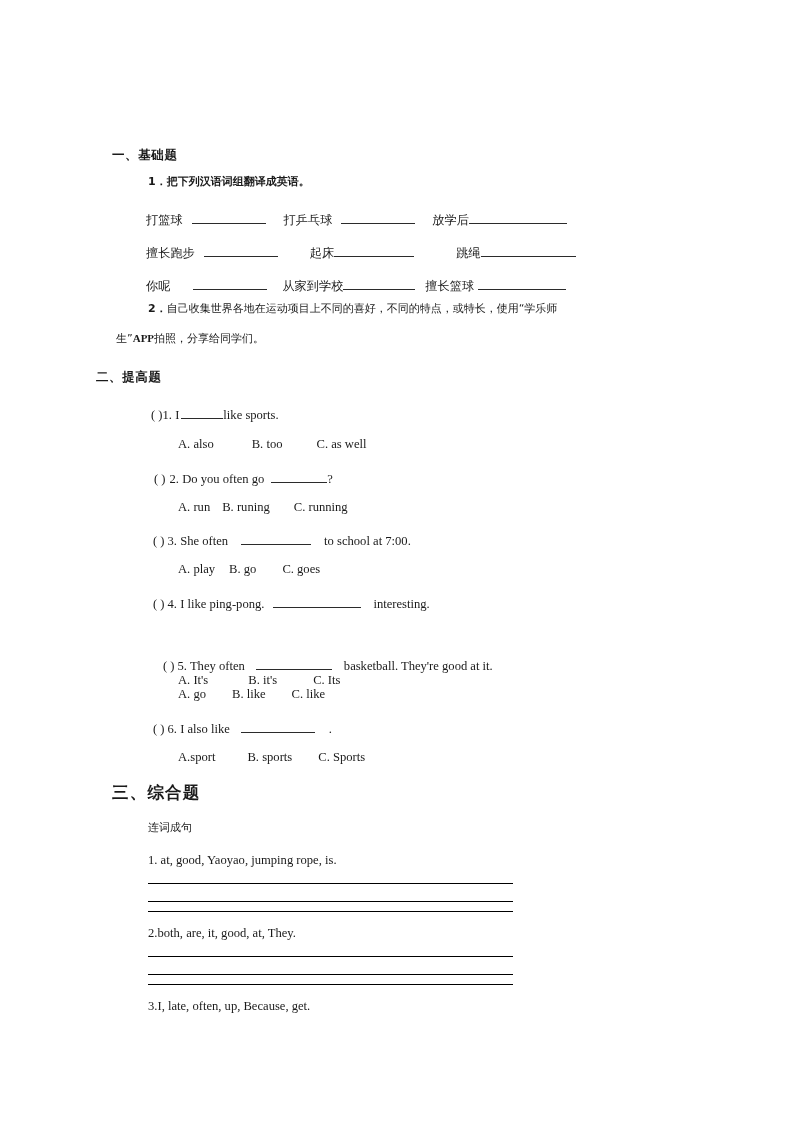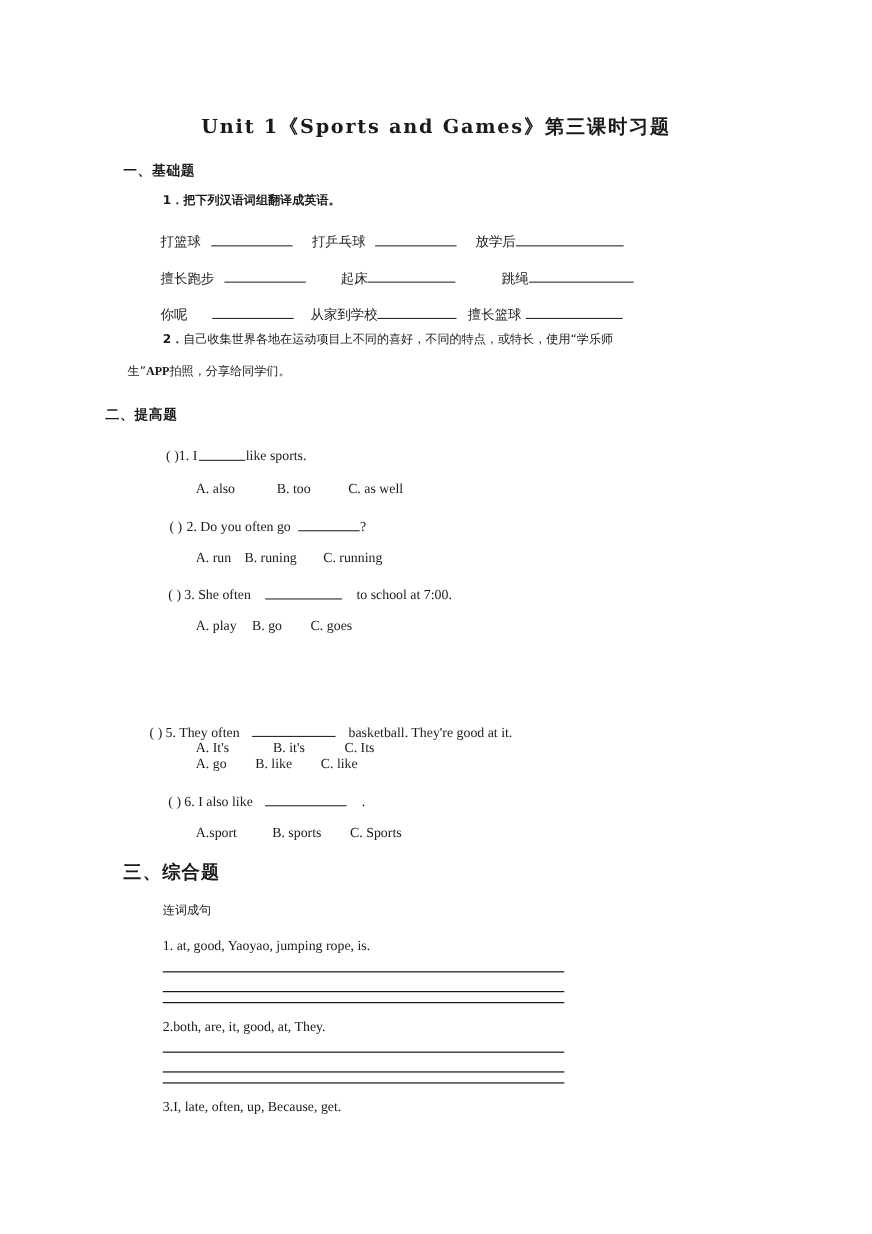--- a/index.html
+++ b/index.html
@@ -95,21 +95,20 @@
     width: 365px;
     height: 0;
     border-top: 1.3px solid #000;
   }
 </style>
 </head>
 <body>
 
 <div class="page">
 
-  <div class="doc-title">Unit 1《Sports and Games》第三课时习题</div>
 
   <div class="sec-head" style="left:112px; top:147px;">一、基础题</div>
 
   <div class="t cn bold" style="left:148px; top:176px;"><span>1．</span><span>把下列汉语词组翻译成英语。</span></div>
 
   <div class="vocab-row" style="top:212px;">
     <span class="vocab-cell">打篮球</span><span class="blank" style="width:74px; margin-left:9px;"></span><span class="vocab-cell" style="margin-left:18px;">打乒乓球</span><span class="blank" style="width:74px; margin-left:9px;"></span><span class="vocab-cell" style="margin-left:17px;">放学后</span><span class="blank" style="width:98px;"></span>
   </div>
 
   <div class="vocab-row" style="top:245px;">
@@ -128,23 +127,24 @@
 
   <div class="t en" style="left:151px; top:406px;"><span>(    )</span><span>1. I</span><span class="blank" style="width:42px; margin-left:2px;"></span><span>like sports.</span></div>
   <div class="t en" style="left:178px; top:438px;"><span>A. also</span><span style="display:inline-block;width:38px;"></span><span>B. too</span><span style="display:inline-block;width:34px;"></span><span>C. as well</span></div>
 
   <div class="t en" style="left:154px; top:470px;"><span>(    )</span><span style="display:inline-block;width:4px;"></span><span>2. Do you often go</span><span class="blank" style="width:56px; margin-left:7px;"></span><span>?</span></div>
   <div class="t en" style="left:178px; top:501px;"><span>A. run</span><span style="display:inline-block;width:12px;"></span><span>B. runing</span><span style="display:inline-block;width:24px;"></span><span>C. running</span></div>
 
   <div class="t en" style="left:153px; top:532px;"><span>(  )</span><span style="display:inline-block;width:3px;"></span><span>3. She often</span><span class="blank" style="width:70px; margin-left:13px;"></span><span style="display:inline-block;width:13px;"></span><span>to school at 7:00.</span></div>
   <div class="t en" style="left:178px; top:563px;"><span>A. play</span><span style="display:inline-block;width:14px;"></span><span>B. go</span><span style="display:inline-block;width:26px;"></span><span>C. goes</span></div>
 
+  <div class="t en" style="left:153px; top:595px;"><span>(  )</span><span style="display:inline-block;width:3px;"></span><span>4. I like ping-pong.</span><span class="blank" style="width:88px; margin-left:9px;"></span><span style="display:inline-block;width:12px;"></span><span>interesting.</span></div>
   <div class="t en" style="left:178px; top:626px;margin-top:48px;"><span>A. It's</span><span style="display:inline-block;width:40px;"></span><span>B. it's</span><span style="display:inline-block;width:36px;"></span><span>C. Its</span></div>
 
-  <div class="t en" style="left:136px; top:657px;"><span>(  )</span><span style="display:inline-block;width:3px;"></span><span>5. They often</span><span class="blank" style="width:76px; margin-left:11px;"></span><span style="display:inline-block;width:12px;"></span><span>basketball. They're good at it.</span></div>
+  <div class="t en" style="left:163px; top:657px;"><span>(  )</span><span style="display:inline-block;width:3px;"></span><span>5. They often</span><span class="blank" style="width:76px; margin-left:11px;"></span><span style="display:inline-block;width:12px;"></span><span>basketball. They're good at it.</span></div>
   <div class="t en" style="left:178px; top:688px;"><span>A. go</span><span style="display:inline-block;width:26px;"></span><span>B. like</span><span style="display:inline-block;width:26px;"></span><span>C. like</span></div>
 
   <div class="t en" style="left:153px; top:720px;"><span>(  )</span><span style="display:inline-block;width:3px;"></span><span>6. I also like</span><span class="blank" style="width:74px; margin-left:11px;"></span><span style="display:inline-block;width:14px;"></span><span>.</span></div>
   <div class="t en" style="left:178px; top:751px;"><span>A.sport</span><span style="display:inline-block;width:32px;"></span><span>B. sports</span><span style="display:inline-block;width:26px;"></span><span>C. Sports</span></div>
 
   <div class="sec-head big" style="left:112px; top:782px;">三、综合题</div>
 
   <div class="t cn" style="left:148px; top:822px;">连词成句</div>
 
   <div class="t en" style="left:148px; top:854px;">1. at, good, Yaoyao, jumping rope, is.</div>

